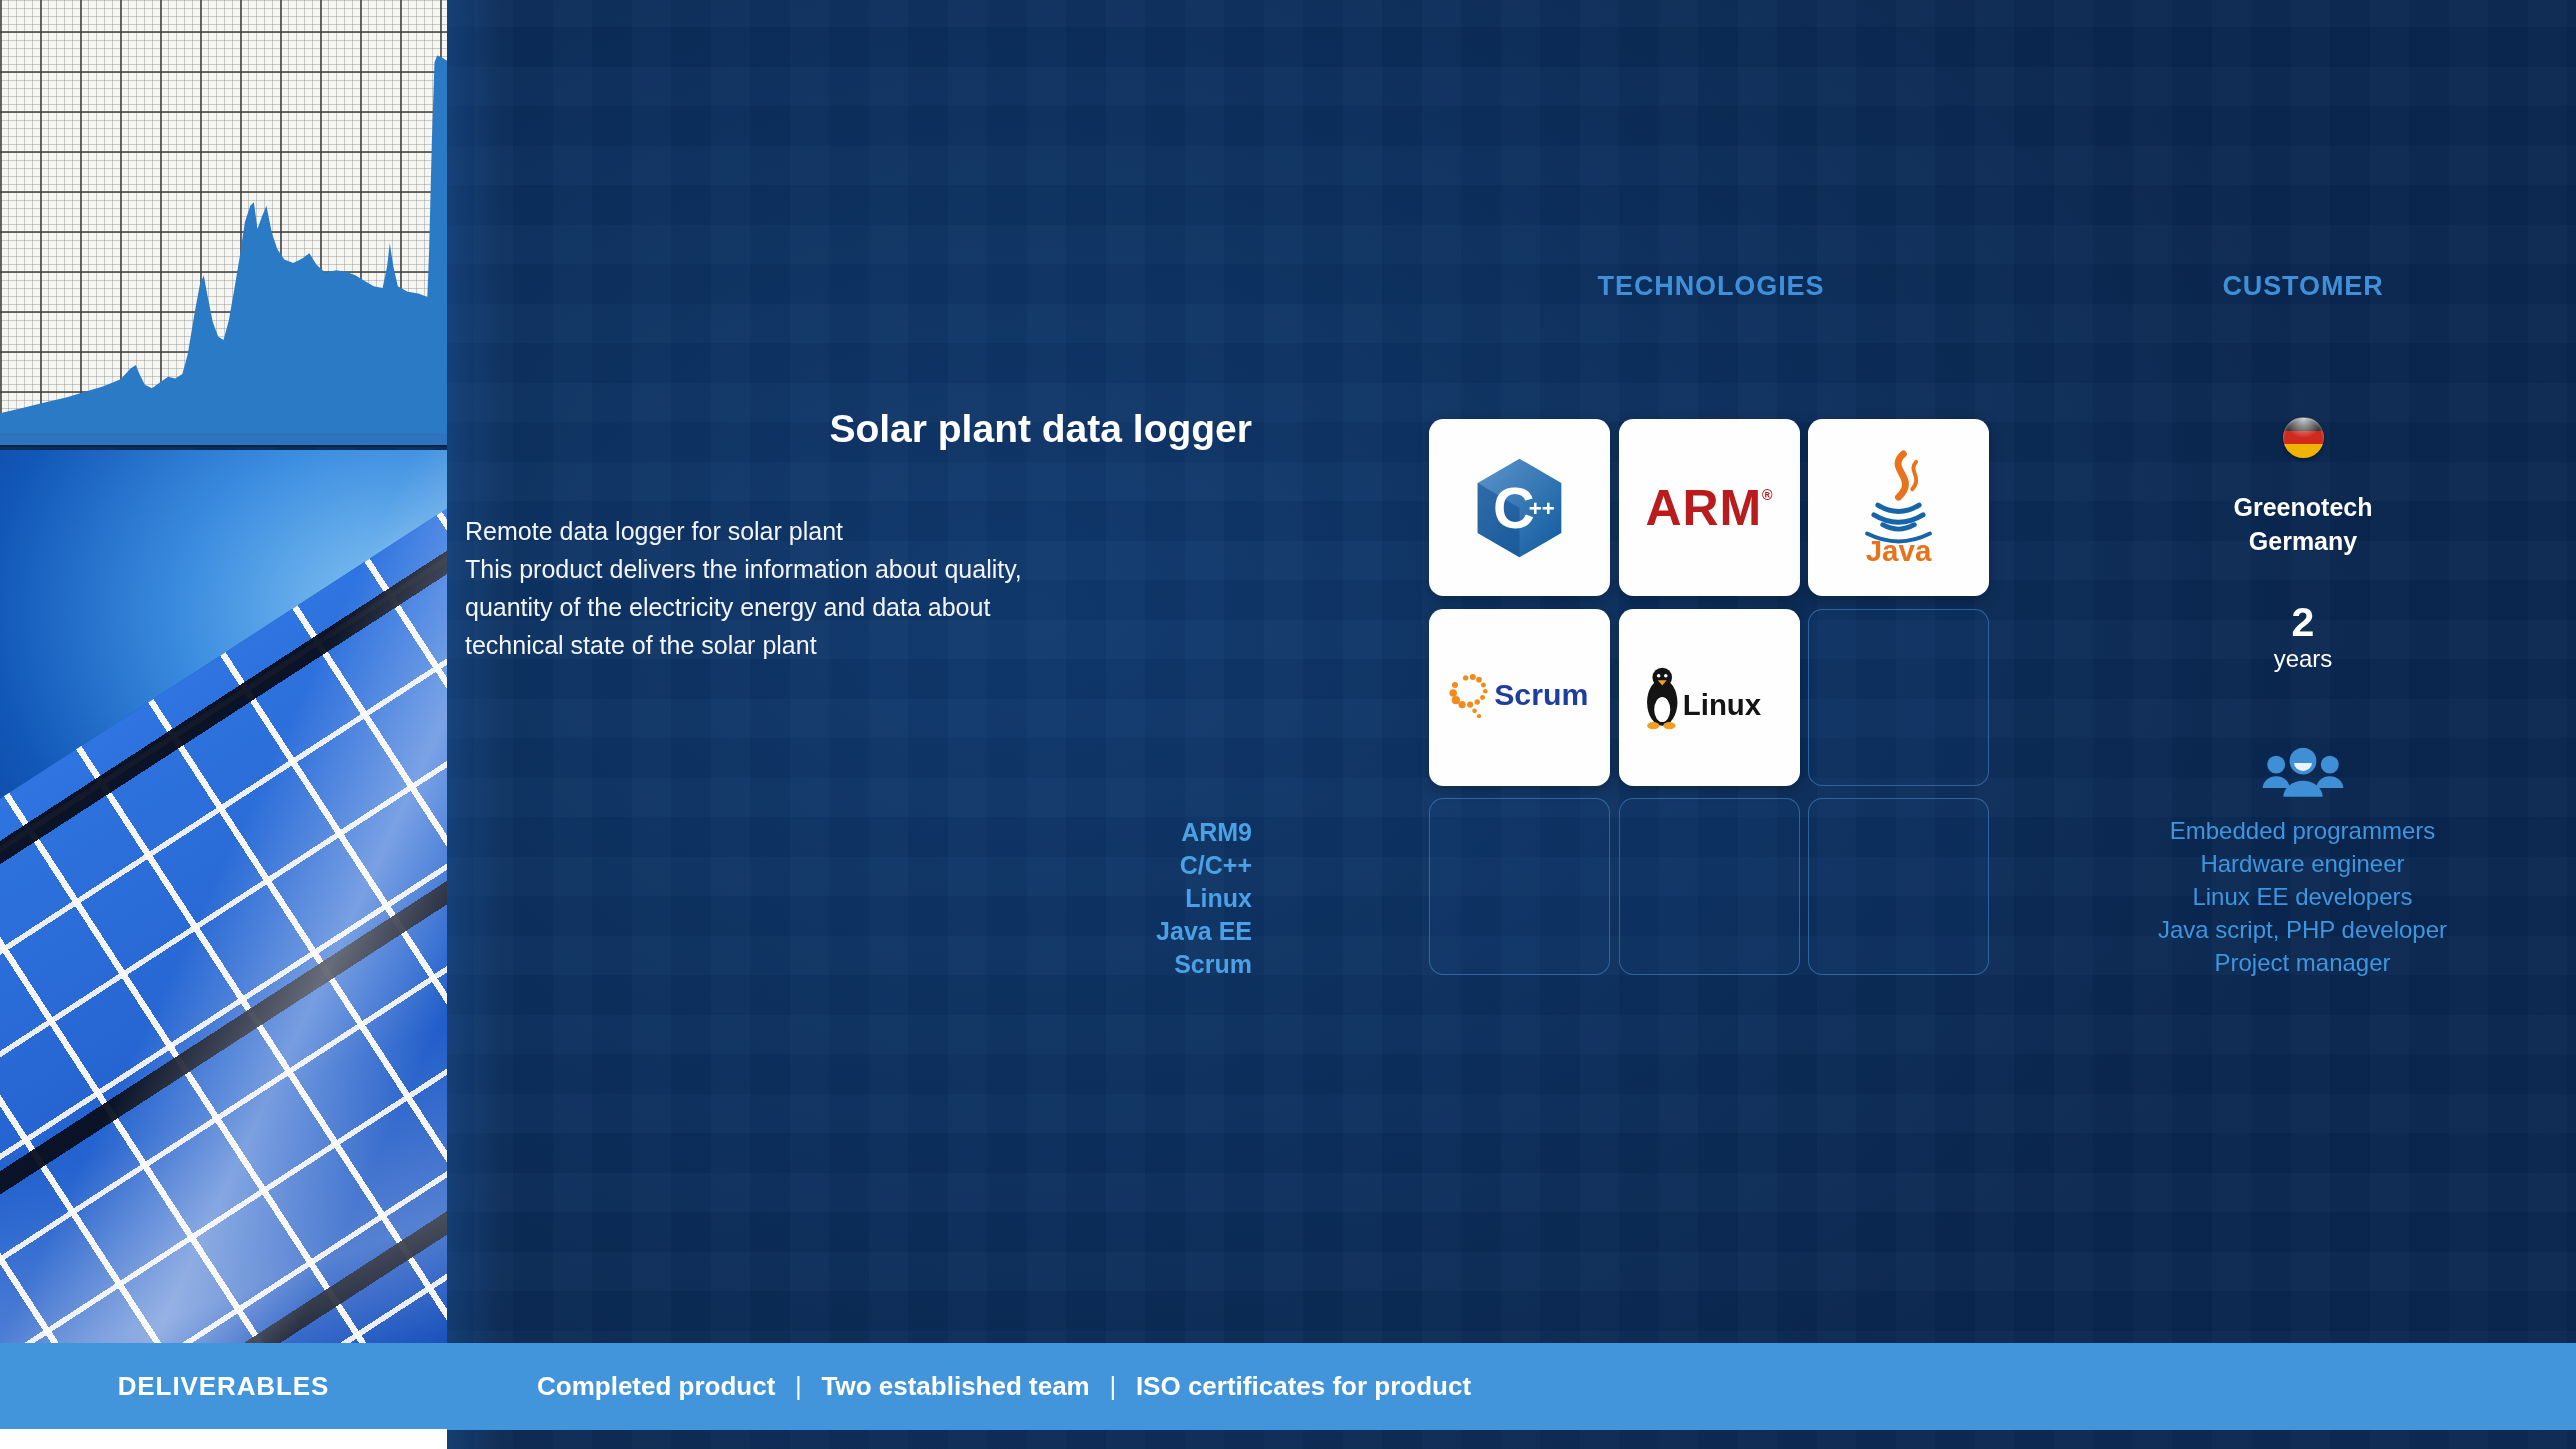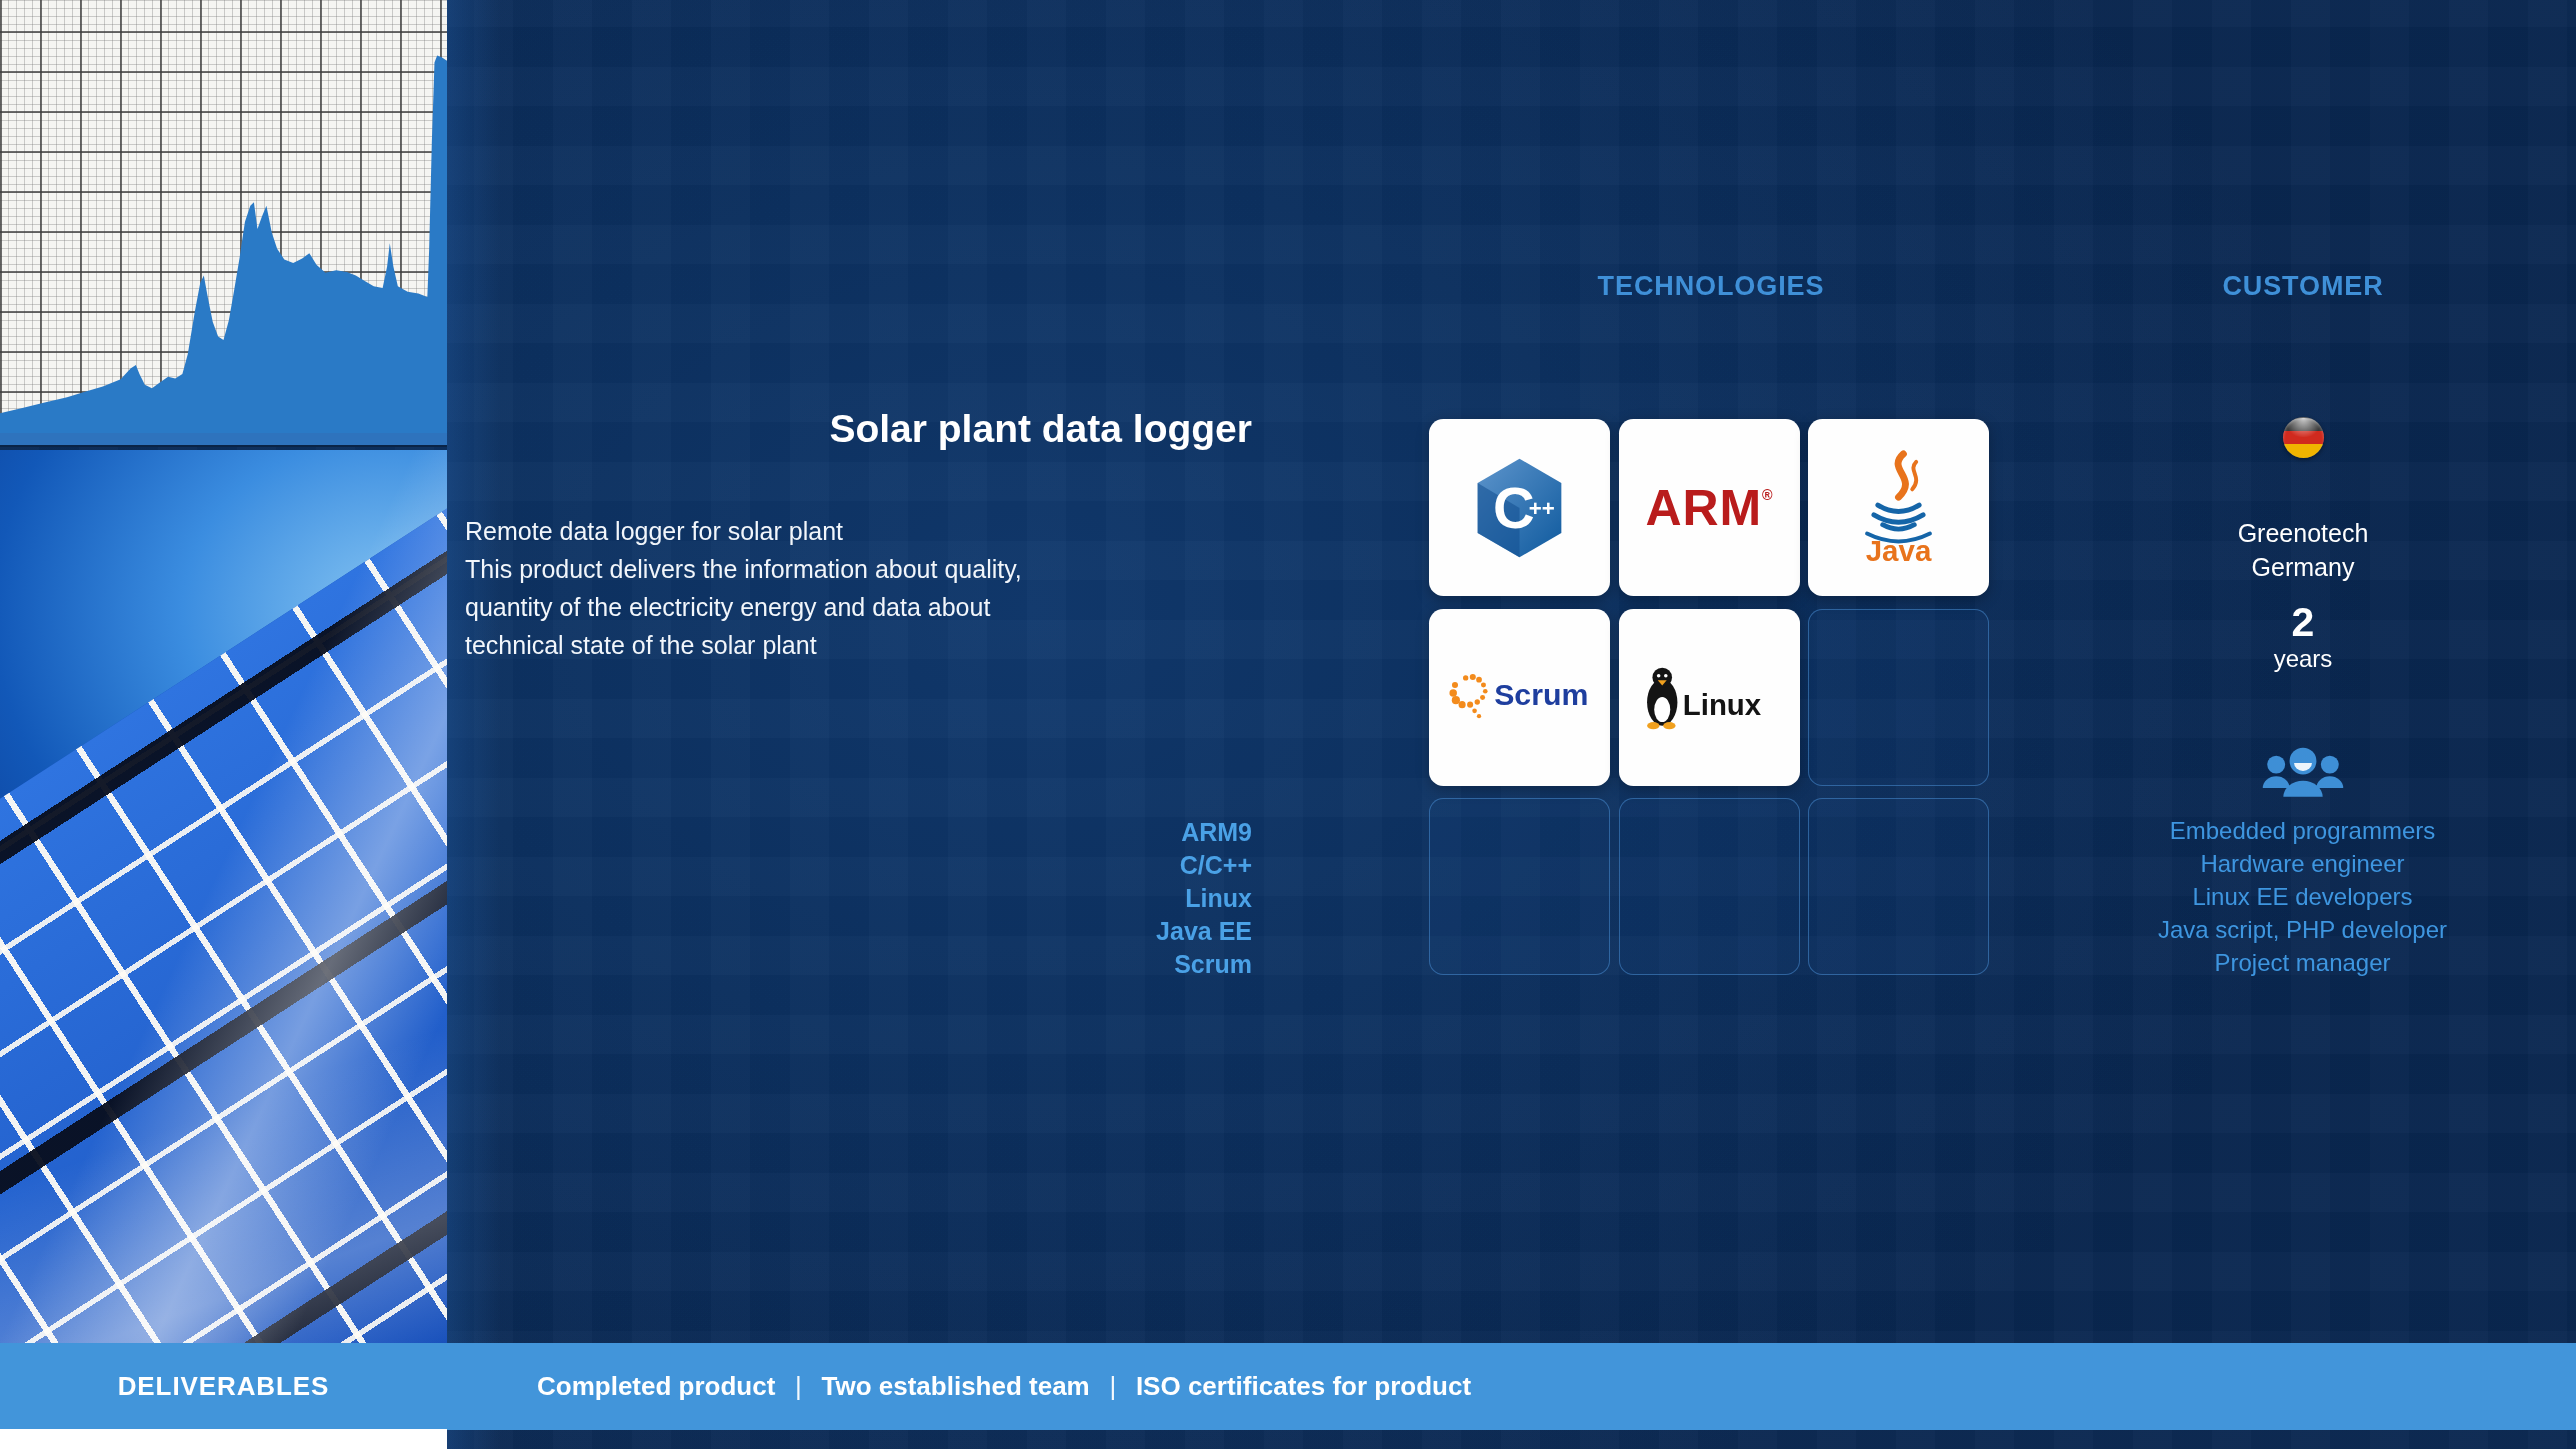--- a/index.html
+++ b/index.html
@@ -78,21 +78,21 @@
   .arm-reg{font-size:14.3px;vertical-align:25px;font-weight:600;}
 
   
   #customer-header{position:absolute;left:2142px;top:271px;width:322px;}
   #germany-flag{position:absolute;left:2283px;top:417px;width:41px;height:41px;border-radius:50%;
     background:linear-gradient(180deg,#3a3a3a 0 34%, #d02a1e 34% 67%, #f0b400 67% 100%);
     box-shadow:inset 0 1.8px 2.7px rgba(255,255,255,0.3), 0 1.8px 4.5px rgba(0,0,0,0.4);overflow:hidden;}
   #germany-flag .gloss{position:absolute;left:8%;top:2%;width:84%;height:48%;border-radius:50%;
     background:radial-gradient(ellipse at 50% 0%, rgba(255,255,255,0.75), rgba(255,255,255,0) 75%);}
   #customer-name{position:absolute;left:2142px;top:490px;width:322px;text-align:center;
-    color:#ffffff;font-size:25px;font-weight:400;line-height:34px;margin-top:26px;}
+    color:#ffffff;font-size:25px;font-weight:700;line-height:34px;}
   #duration{position:absolute;left:2142px;top:601px;width:322px;text-align:center;color:#ffffff;}
   #duration .value{font-size:41px;font-weight:700;line-height:43px;}
   #duration .unit{font-size:24px;font-weight:500;line-height:30px;}
   #team-icon{position:absolute;left:2260px;top:745px;width:86px;height:59px;}
   #team-roles{position:absolute;left:2097px;top:814px;width:411px;text-align:center;
     color:#3e96e0;font-size:24px;font-weight:400;line-height:33px;}
 
   
   #bottom-bar{position:absolute;left:0;top:1343px;width:2576px;height:87px;background:#4295da;}
   #deliverables-label{position:absolute;left:0;top:0;width:447px;height:87px;display:flex;

